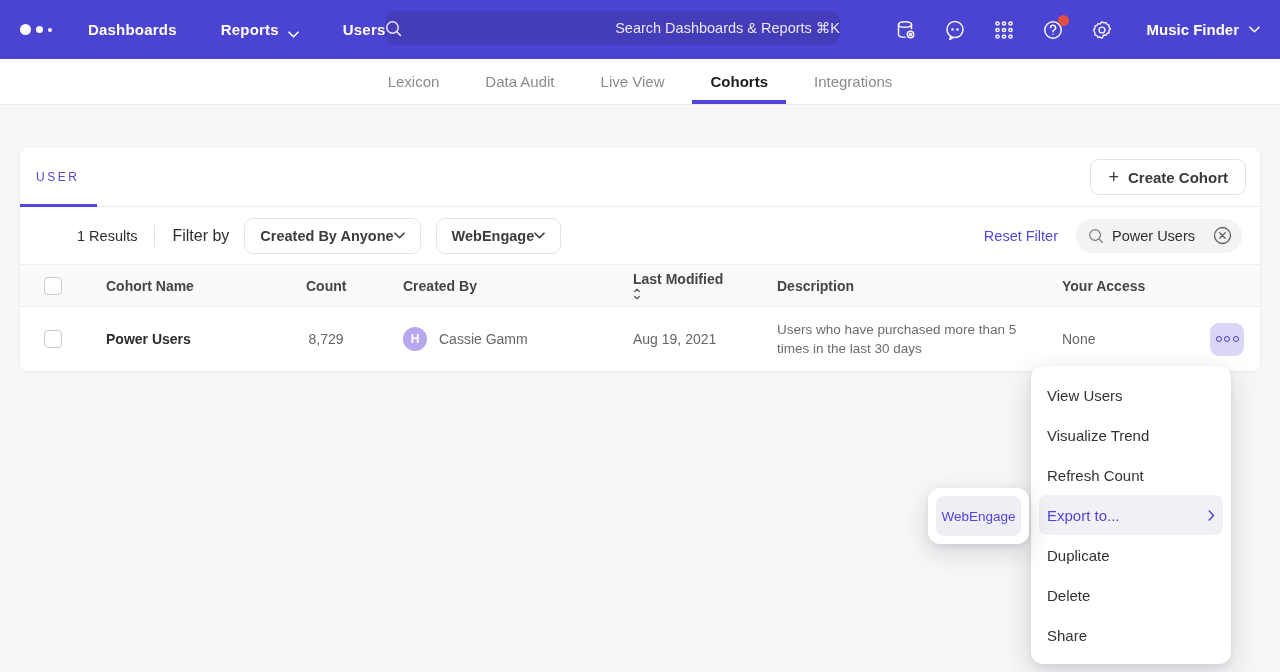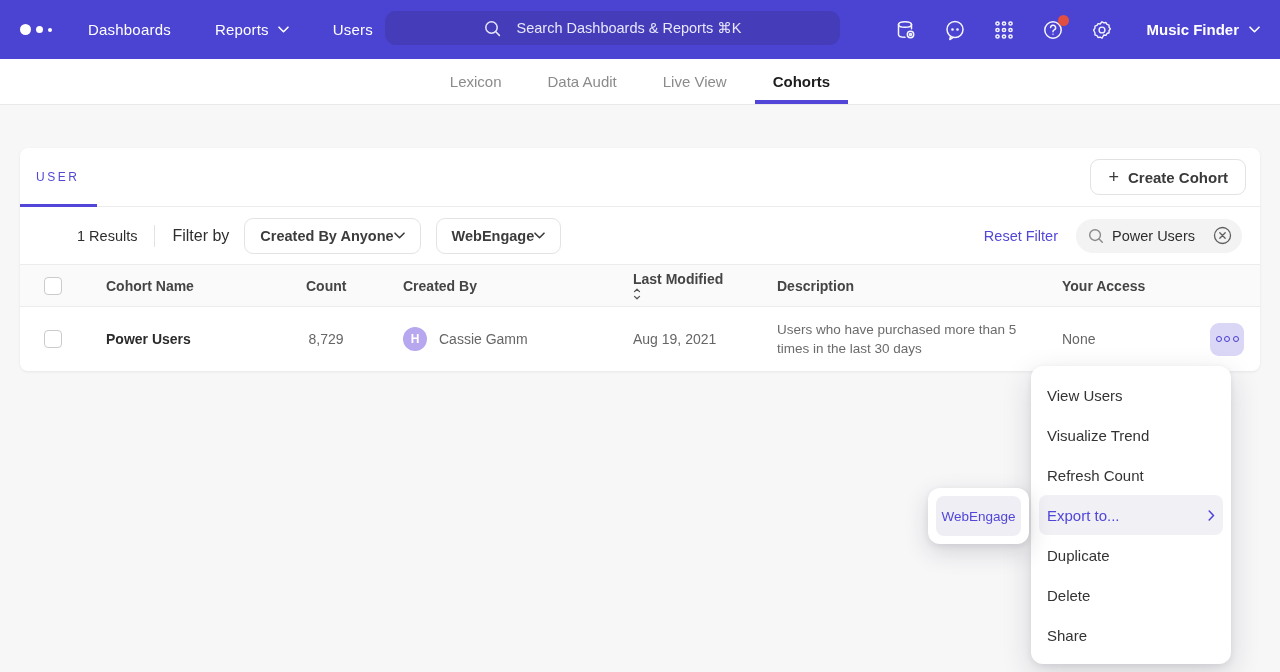--- a/index.html
+++ b/index.html
@@ -12,28 +12,28 @@
   
   .navbar {
     height:59px; background:#4b43d2; display:flex; align-items:center;
     padding:0 20px; color:#fff; position:relative;
   }
   .logo { display:flex; align-items:center; gap:5px; margin-right:36px; }
   .logo .d1{width:11px;height:11px;border-radius:50%;background:#fff;}
   .logo .d2{width:7px;height:7px;border-radius:50%;background:#fff;}
   .logo .d3{width:4px;height:4px;border-radius:50%;background:#fff;}
   .nav-item {
-    font-size:15px; font-weight:400; margin-right:44px; cursor:pointer;
-    display:flex; align-items:center; gap:9px; letter-spacing:.2px;
+    font-size:15px; font-weight:700; margin-right:44px; cursor:pointer;
+    display:flex; align-items:flex-end; gap:9px; letter-spacing:.2px;
   }
   .chev { display:inline-flex; }
   .nav-search {
     position:absolute; left:385px; top:11px; width:455px; height:34px;
     background:#443cb8; border-radius:11px; display:flex; align-items:center;
-    justify-content:center; gap:16px; color:#e9e7fb; font-size:14.5px; cursor:pointer;
+    justify-content:space-between; gap:16px; color:#e9e7fb; font-size:14.5px; cursor:pointer;
   }
   .nav-right { margin-left:auto; display:flex; align-items:center; gap:27px; }
   .nav-icon { position:relative; display:flex; cursor:pointer; opacity:.95; }
   .badge-dot {
     position:absolute; top:-4px; right:-5px; width:11px; height:11px;
     border-radius:50%; background:#e8503a;
   }
   .project-switch {
     display:flex; align-items:center; gap:10px; font-size:15px; font-weight:700;
     margin-left:6px; cursor:pointer;
@@ -265,20 +265,23 @@
   </div>
   <div class="subtab">
     <span>Data Audit</span>
   </div>
   <div class="subtab">
     <span>Live View</span>
   </div>
   <div class="subtab active">
     <span>Cohorts</span>
   </div>
+  <div class="subtab">
+    <span>Integrations</span>
+  </div>
 </div>
 
 <div class="card">
 
   <div class="card-head">
     <div class="type-tab">USER</div>
     <button class="create-btn">
       <span class="plus">+</span>
       <span>Create Cohort</span>
     </button>

